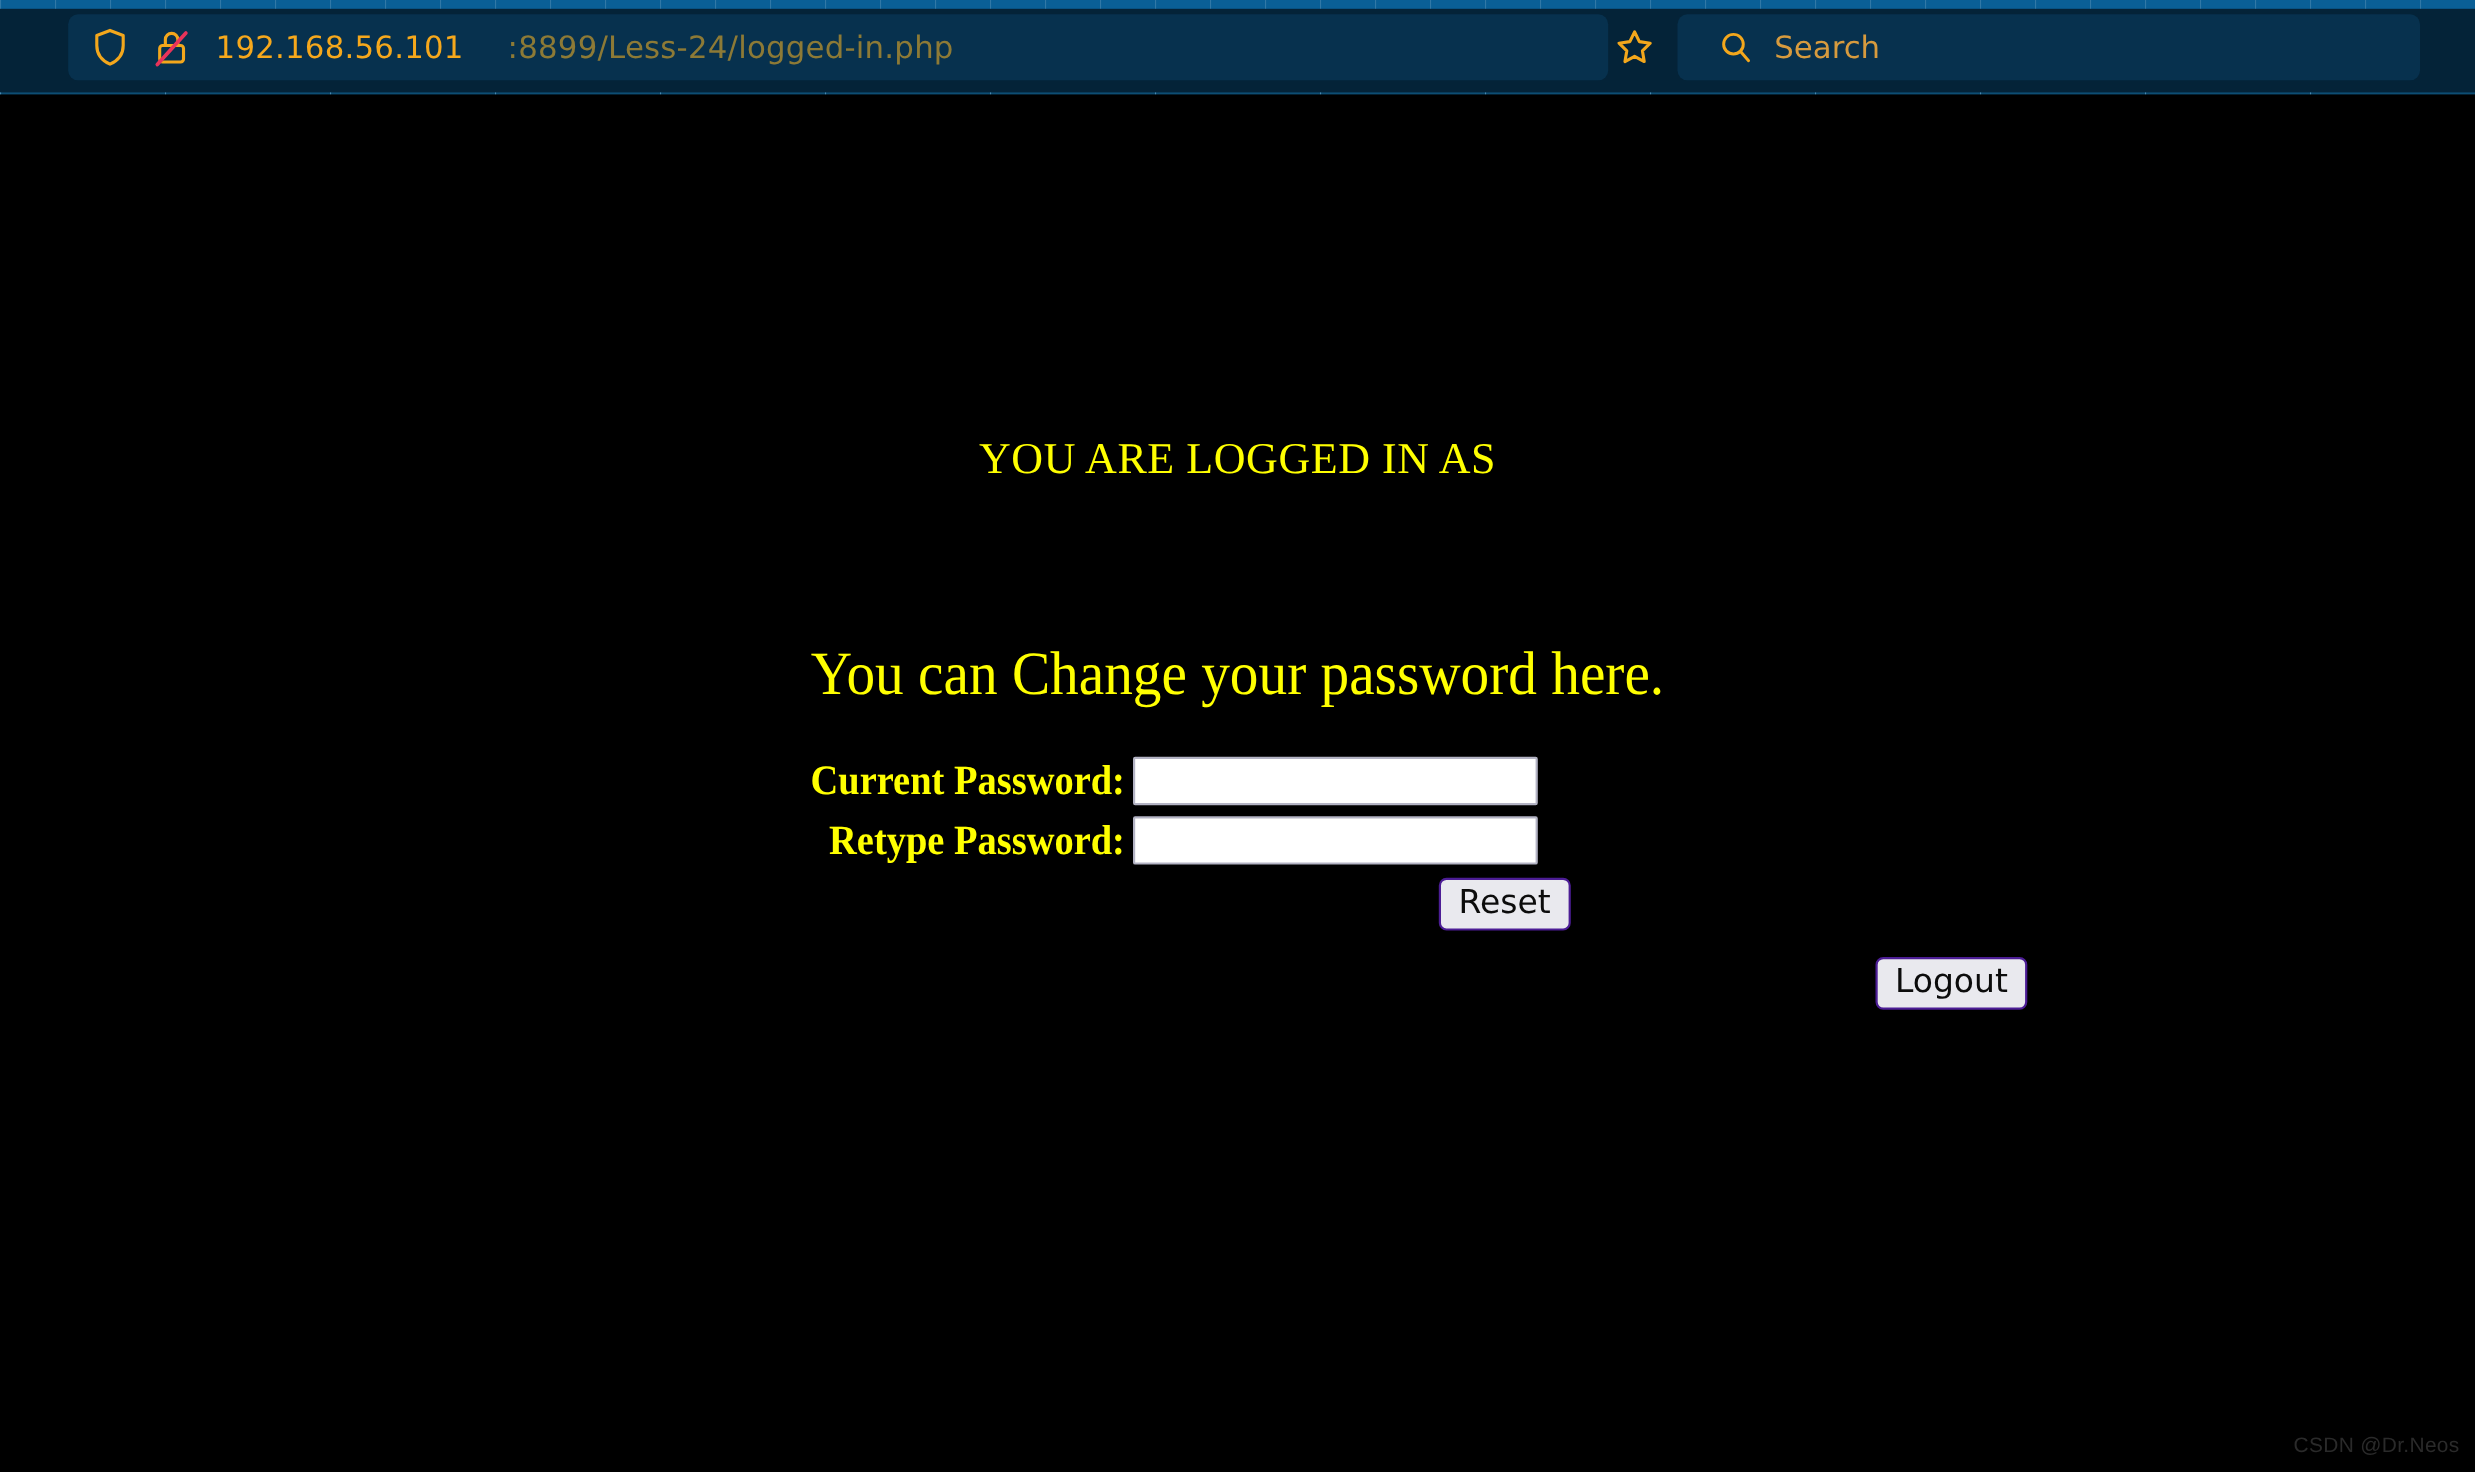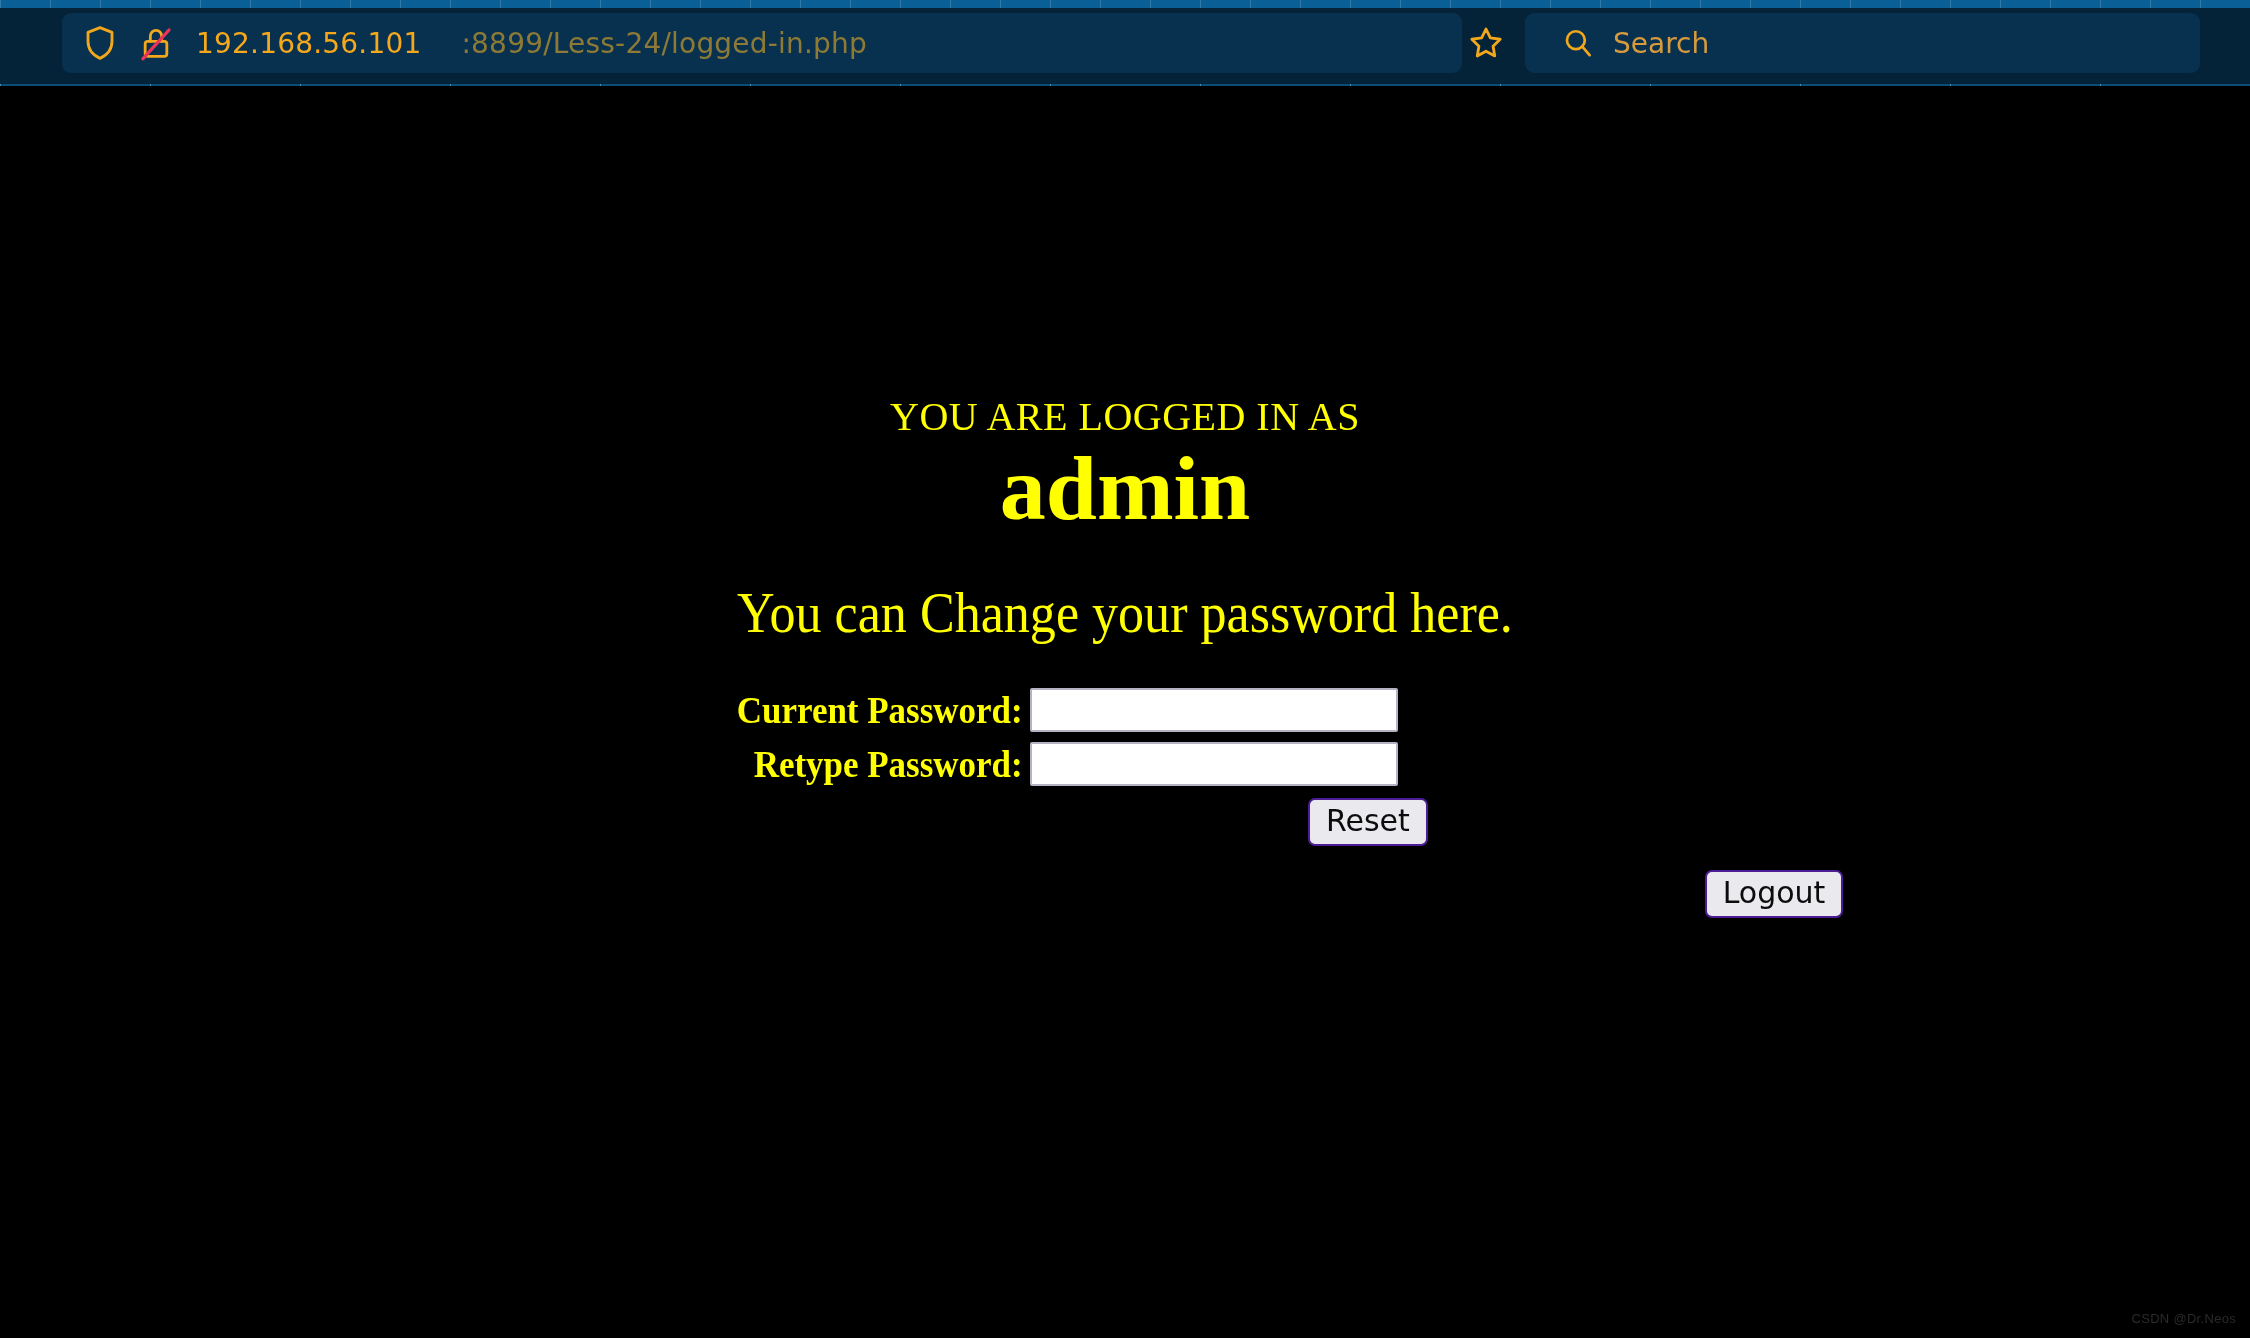--- a/index.html
+++ b/index.html
@@ -237,21 +237,21 @@
     cursor: pointer;
   }
   #reset-button  { margin-left: 278px; }
   #logout-button { margin-left: 268px; }
 
   #csdn-watermark {
     position: absolute;
     right: 14px; bottom: 12px;
     color: #2a2a2a;
     font-family: "Liberation Sans", sans-serif;
-    font-size: 13px;
+    font-size: 19px;
     letter-spacing: 0.3px;
   }
 </style>
 </head>
 <body>
 
 <div id="browser-chrome">
 
   <div id="tabstrip-remnant">
       <div class="tabtick" style="left: 0px;"></div>
@@ -346,21 +346,20 @@
       <line x1="15.2" y1="14.8" x2="20.2" y2="20.6"></line>
     </svg>
     <input id="search-input" type="text" placeholder="Search" style="">
   </div>
 </div>
 
 <div id="page">
 
 
   <div id="logged-in-as">YOU ARE LOGGED IN AS</div>
-  <div id="username">admin</div>
   <div id="change-pass-heading">You can Change your password here.</div>
 
   <form id="password-form">
 
     <div class="form-row">
       <div class="form-label">Current Password:</div>
       <input class="pw-input" type="password" value="" style="">
     </div>
 
 

